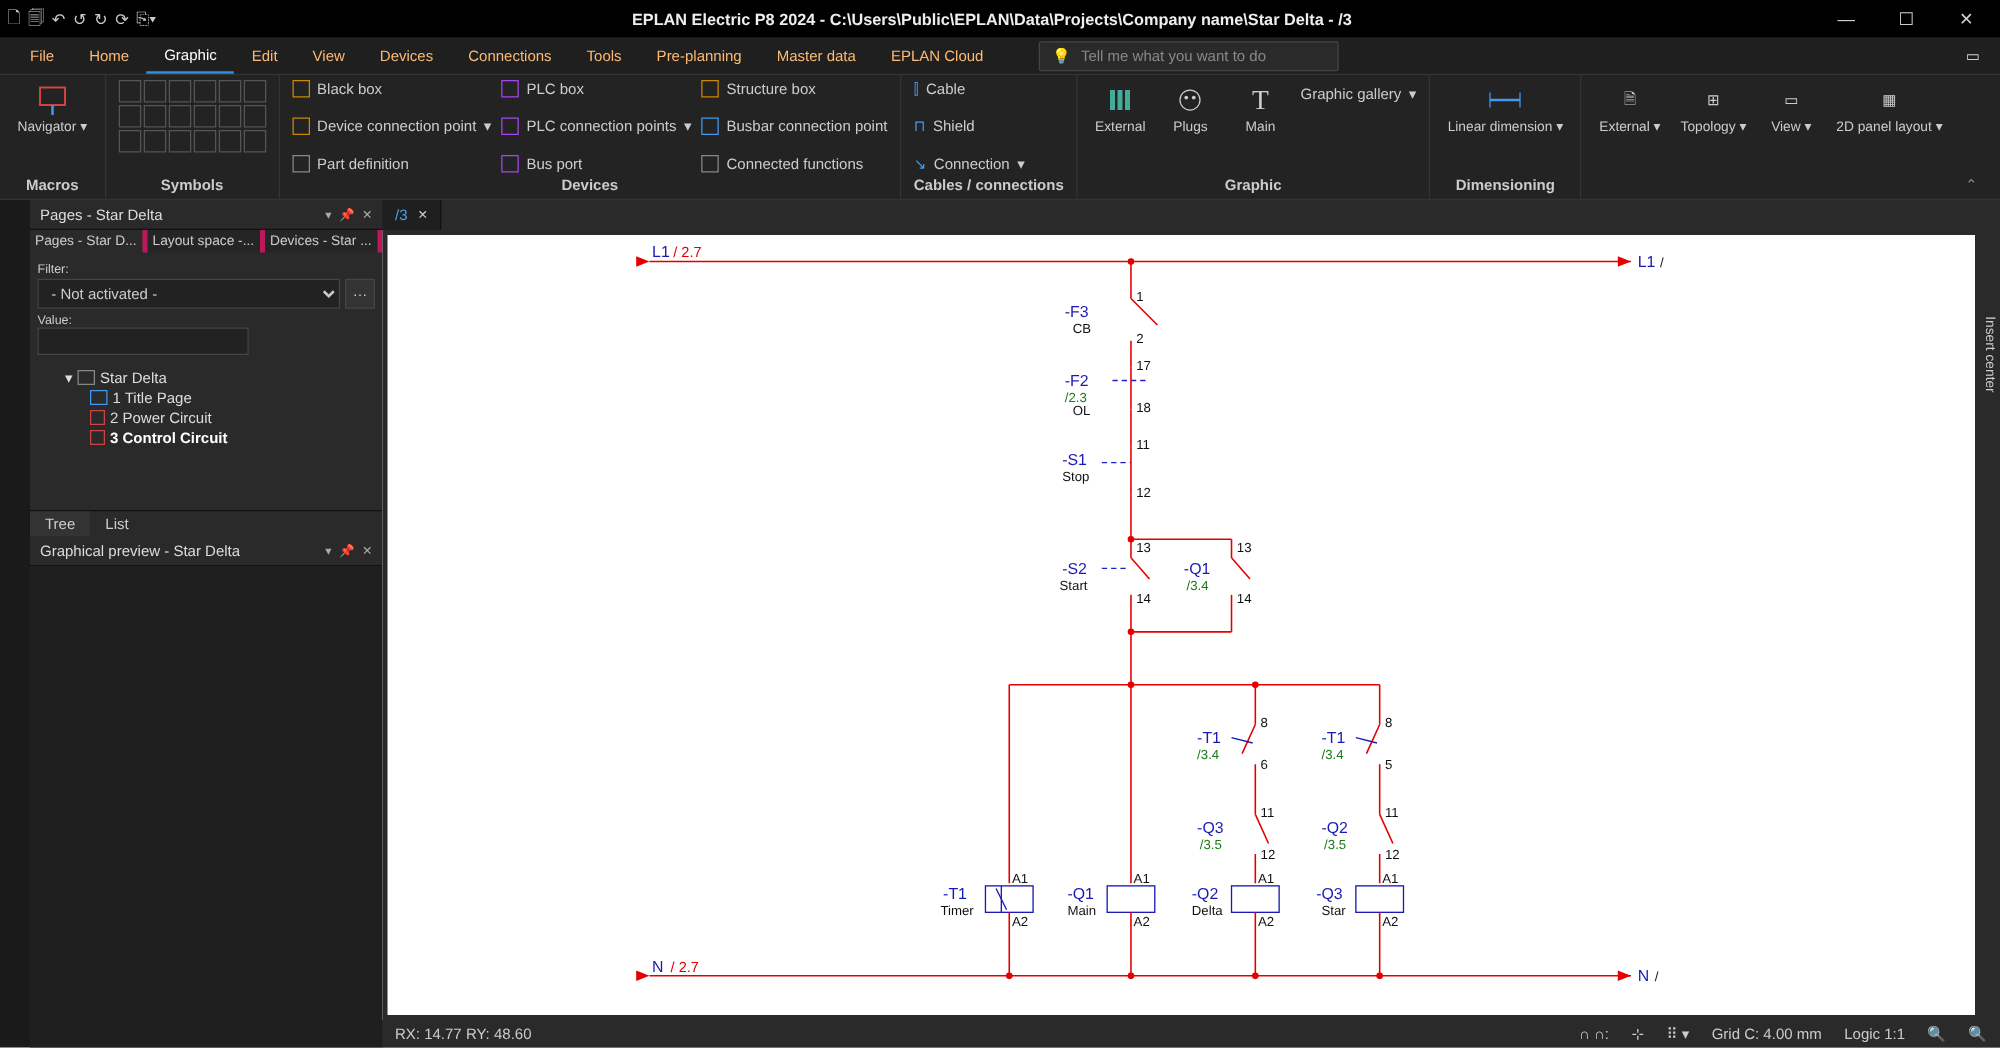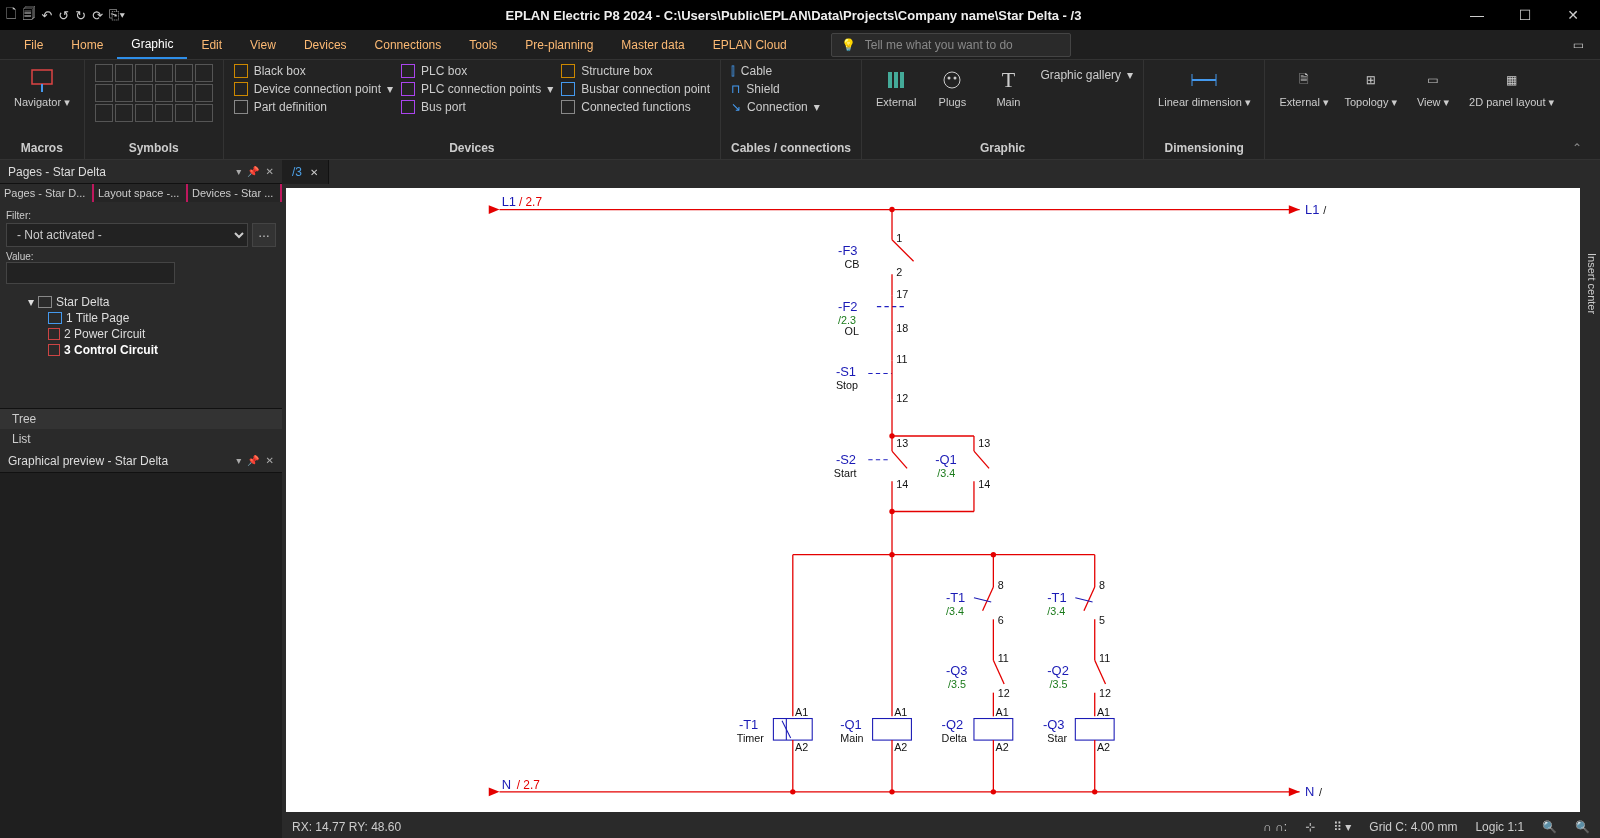--- a/index.html
+++ b/index.html
@@ -21,49 +21,49 @@
 .menubar .rightslot { margin-left: auto; padding-right: 6px; color: #ccc; }
 
 
 .ribbon { height: 100px; background: #232323; display: flex; border-bottom: 1px solid #333; }
 .rgroup { display: flex; flex-direction: column; border-right: 1px solid #333; padding: 4px 10px 2px 10px; }
 .rgroup .body { display: flex; flex: 1; align-items: flex-start; gap: 8px; }
 .rgroup .label { text-align: center; color: #ccc; font-size: 12px; padding: 2px 0; font-weight: bold; }
 .bigbtn { display: flex; flex-direction: column; align-items: center; gap: 2px; min-width: 48px; padding: 2px 4px; }
 .bigbtn .icn { width: 28px; height: 28px; display: flex; align-items: center; justify-content: center; }
 .bigbtn .txt { font-size: 11px; text-align: center; line-height: 1.1; }
-.smlist { display: flex; flex-direction: column; gap: 4px; }
+.smlist { display: flex; flex-direction: column; gap: 16px; }
 .smitem { display: flex; align-items: center; gap: 6px; font-size: 12px; color: #ccc; white-space: nowrap; }
 .smitem .sicn { width: 14px; height: 14px; display: flex; align-items: center; justify-content: center; border: 1px solid #666; font-size: 9px; }
 .symgrid { display: grid; grid-template-columns: repeat(6, 18px); grid-template-rows: repeat(3, 18px); gap: 2px; }
 .symgrid div { border: 1px solid #555; }
 .ribbon .expand { width: 18px; display:flex; align-items:flex-end; justify-content:center; color:#888; padding-bottom:4px; }
 
 
-.main { display: flex; height: calc(838px - 30px - 30px - 100px); }
+.main { display: flex; height: calc(838px - 30px - 30px - 100px); padding-left: 24px; }
 .leftpanel { width: 282px; display: flex; flex-direction: column; background: #2a2a2a; }
 .panelhdr { background: #2a2a2a; height: 24px; display: flex; align-items: center; padding: 0 8px; color: #ddd; font-size: 12px; border-bottom: 1px solid #111; }
 .panelhdr .ctls { margin-left: auto; display: flex; gap: 6px; color: #aaa; }
 .panelhdr .ctls span { font-size: 10px; }
 .subtabs { display: flex; background: #252525; }
-.subtabs .st { flex: 1; padding: 3px 4px; font-size: 11px; color: #ccc; border-right: 2px solid #be185d; overflow: hidden; white-space: nowrap; }
+.subtabs .st { flex: 1; padding: 3px 4px; font-size: 11px; color: #ccc; border-right: 4px solid #be185d; overflow: hidden; white-space: nowrap; }
 .subtabs .st.active { background: #2a2a2a; }
 .filterarea { padding: 4px 6px; }
 .filterarea .lbl { color: #ccc; font-size: 10px; margin-top: 4px; }
 .filterarea .combo { display: flex; gap: 4px; margin-top: 2px; }
 .filterarea select, .filterarea input { flex: 1; background: #222; border: 1px solid #444; color: #ccc; padding: 3px 6px; font-size: 12px; }
 .filterarea .ell { width: 24px; background: #333; border: 1px solid #444; text-align: center; line-height: 18px; }
 .tree { flex: none; padding: 6px 4px; color: #ddd; height: 120px; }
 .tree .node { display: flex; align-items: center; gap: 4px; padding: 1px 2px; }
 .tree .ind1 { padding-left: 24px; }
 .tree .ind2 { padding-left: 44px; }
 .tree .sel { font-weight: bold; color: #fff; }
 .tree .ticon { width: 14px; height: 12px; border: 1px solid #888; display:inline-block; }
 .tree .ricon { width: 12px; height: 12px; border: 1px solid #c44; display:inline-block; }
-.tlswitch { display: flex; border-top: 1px solid #111; flex-direction: column; }
+.tlswitch { display: flex; border-top: 1px solid #111; }
 .tlswitch .t { padding: 3px 12px; font-size: 12px; color: #ccc; }
 .tlswitch .t.active { background: #333; }
 .preview { flex: 1; background: #1f1f1f; }
 
 
 .canvaswrap { flex: 1; display: flex; flex-direction: column; position: relative; }
 .tabstrip { height: 24px; background: #2a2a2a; display: flex; align-items: stretch; }
 .tabstrip .page { display: flex; align-items: center; gap: 8px; padding: 0 10px; background: #1f1f1f; color: #4da0e6; border-right: 1px solid #111; font-size: 12px; }
 .tabstrip .page .x { color: #ccc; font-size: 10px; }
 .canvas { flex: 1; background: #fff; border: 4px solid #2a2a2a; border-right: 20px solid #2a2a2a; position: relative; overflow: hidden; }

